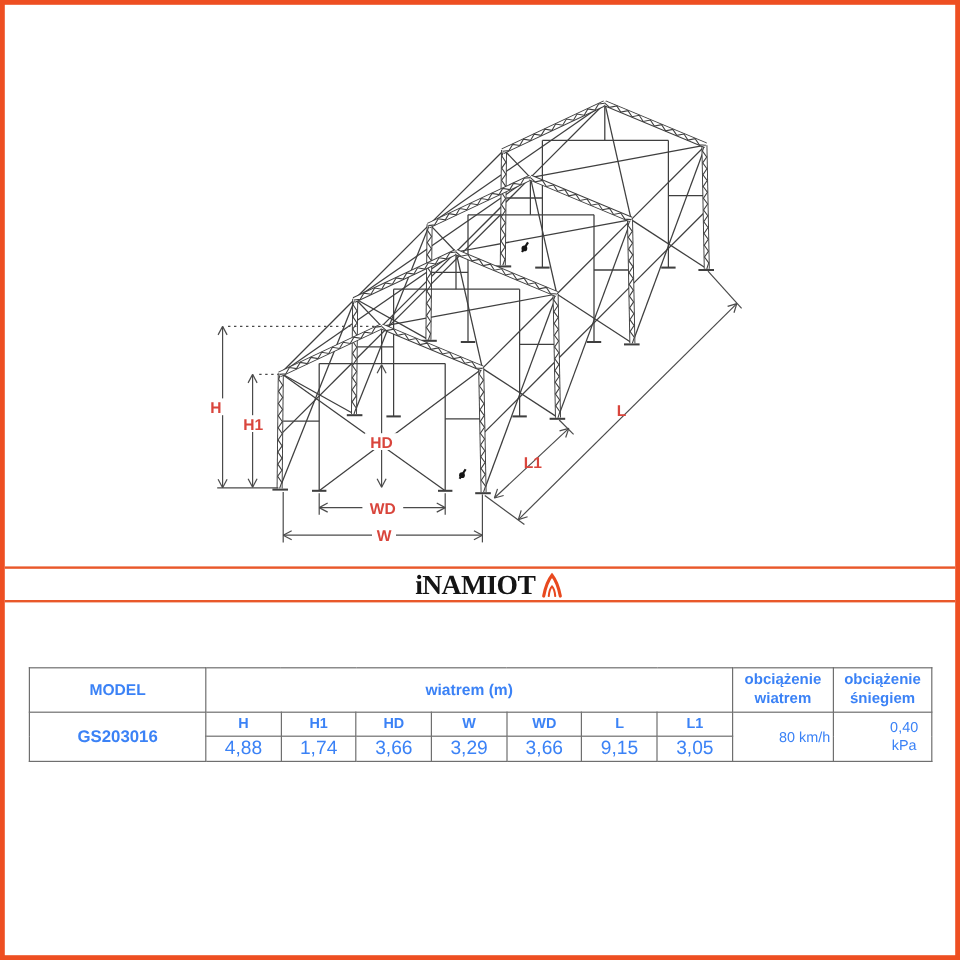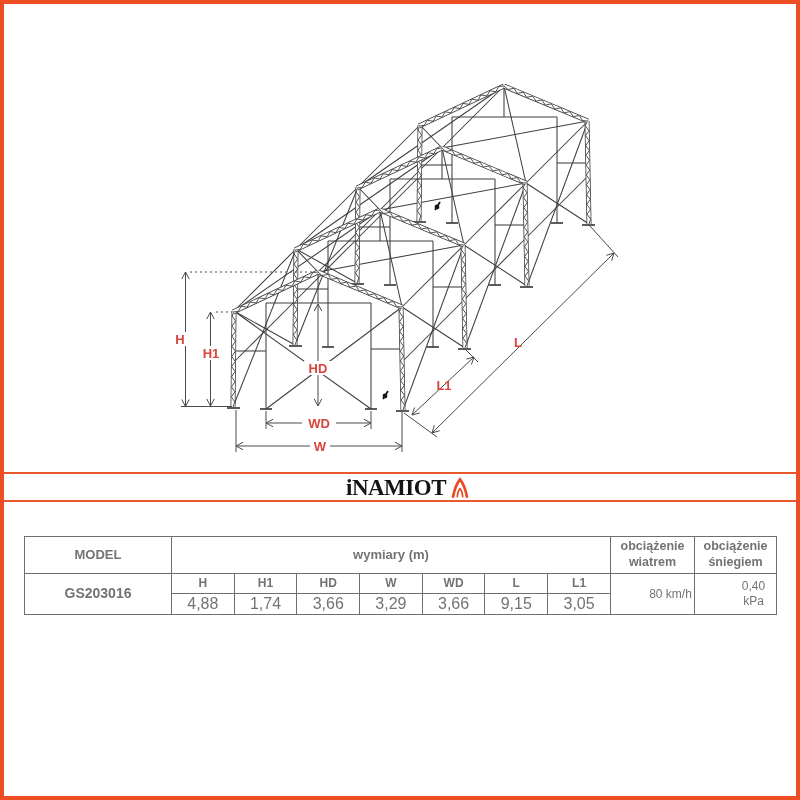--- a/index.html
+++ b/index.html
@@ -7,22 +7,22 @@
         font-family:"Liberation Sans",sans-serif;}
   .border-frame{position:absolute;inset:0;border:4px solid #ee4f22;box-sizing:border-box;
         pointer-events:none;z-index:10;}
   .diagram-svg{position:absolute;left:0;top:0;}
   .logo-band{position:absolute;left:4px;right:4px;top:472px;height:30px;box-sizing:border-box;
         border-top:2px solid #e9582a;border-bottom:2px solid #e9582a;
         display:flex;align-items:center;justify-content:center;padding-left:16px;}
   .logo-text{font-family:"Liberation Serif",serif;font-weight:bold;font-size:23px;
         letter-spacing:-0.5px;color:#141414;line-height:1;}
   .tent{width:20px;height:25px;margin-left:4px;margin-top:1px;}
-  .spec-table{position:absolute;left:24px;top:536px;width:752px;border-collapse:collapse;
-        table-layout:fixed;color:#737373;}
+  .spec-table{position:absolute;left:24px;top:556px;width:752px;border-collapse:collapse;
+        table-layout:fixed;color:#3b82f6;}
   .spec-table td{border:1.5px solid #6f6f6f;text-align:center;vertical-align:middle;
         padding:0;line-height:1.25;}
   .r1 td{height:36px;font-weight:bold;font-size:13px;}
   .r2 td{height:19px;font-size:12px;font-weight:bold;}
   .r3 td{height:17px;font-size:16px;font-weight:normal;}
   td.model-cell{font-weight:bold;font-size:14px;margin-left:14px;}
   td.load-cell{font-weight:normal;font-size:12px;padding-left:36px;}
   .r1 td.load-head{font-size:12.5px;padding:0 4px;margin-left:22px;}
 </style>
 </head>
@@ -243,21 +243,21 @@
       <col style="width:62.7px">
         <col style="width:62.7px">
         <col style="width:62.7px">
       <col style="width:62.8px">
       <col style="width:84px">
         <col style="width:82px">
     </colgroup>
     <tbody>
         <tr class="r1">
       <td>MODEL</td>
-      <td colspan="7">wymiary (m)</td>
+      <td colspan="7">wiatrem (m)</td>
       <td class="load-head">obciążenie wiatrem</td>
       <td class="load-head">obciążenie śniegiem</td>
     </tr>
     <tr class="r2">
       <td rowspan="2" class="model-cell">GS203016</td>
       <td>H</td>
       <td>H1</td>
       <td>HD</td>
       <td>W</td>
       <td>WD</td>

